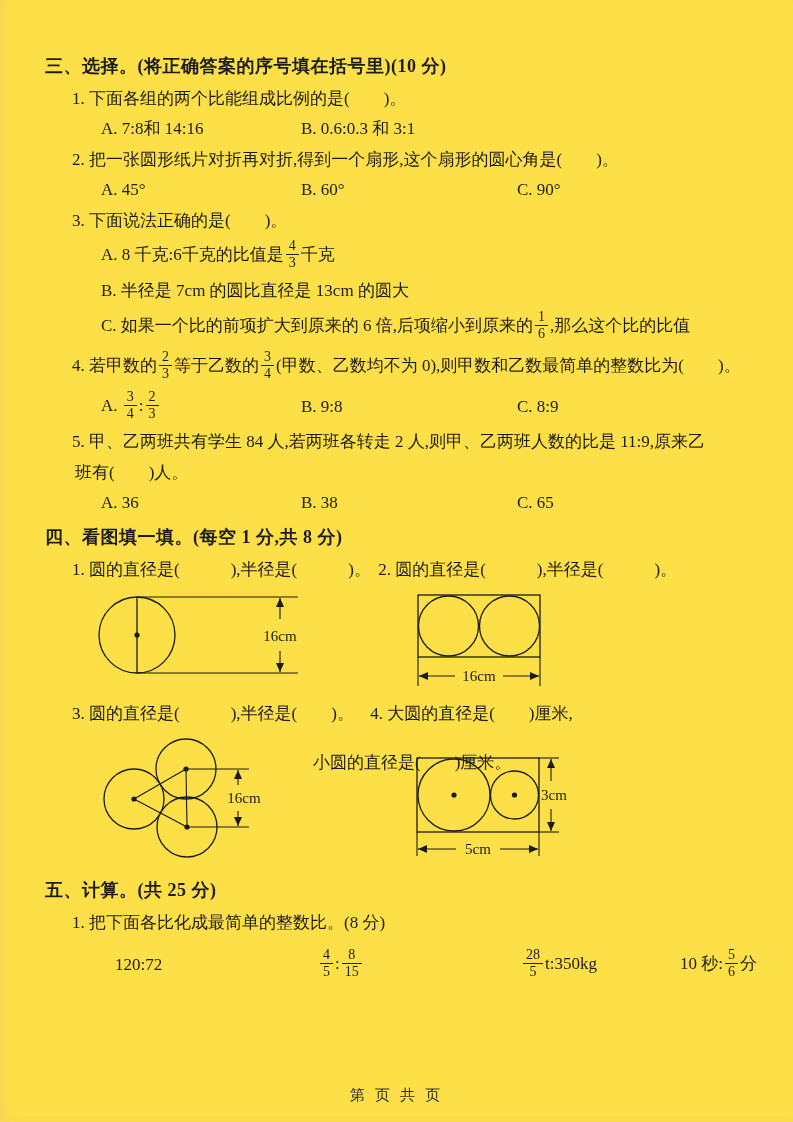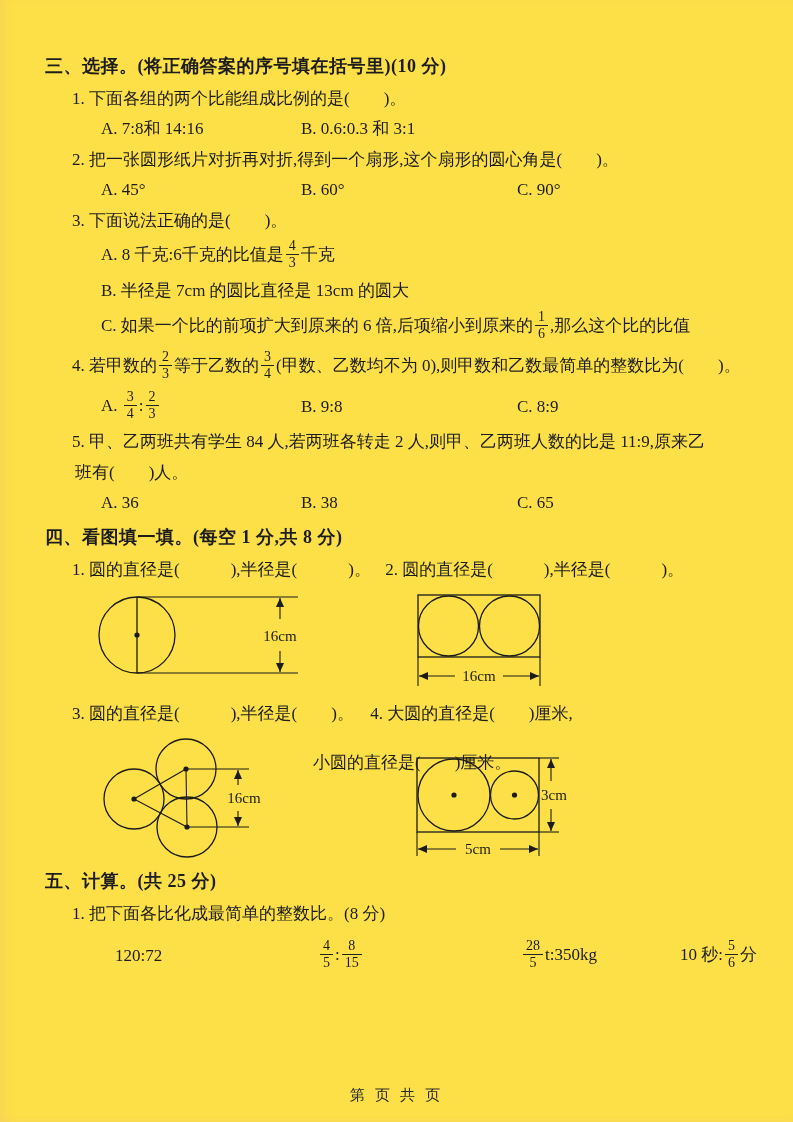--- a/index.html
+++ b/index.html
@@ -111,21 +111,21 @@
     <div class="line ind2 opts">
       <span class="oA">A. 36</span>
       <span class="oB">B. 38</span>
       <span class="oC">C. 65</span>
     </div>
 
     <div class="sec-title" style="margin-top:10px;">四、看图填一填。(每空 1 分,共 8 分)</div>
 
     <div class="line ind1 nowrap">
       <span>1. 圆的直径是(　　　),半径是(　　　)。</span>
-      <span style="margin-left:10px;text-align:right;">2. 圆的直径是(　　　),半径是(　　　)。</span>
+      <span style="margin-left:3px;text-align:right;">2. 圆的直径是(　　　),半径是(　　　)。</span>
     </div>
 
     <div class="fig-row fig-row1">
 
       <svg class="abs" style="left:50px;top:0;" width="215" height="94" viewBox="0 0 215 94">
         <circle class="st" cx="42" cy="47" r="38"></circle>
         <line class="st" x1="42" y1="9" x2="42" y2="85"></line>
         <circle class="fl" cx="42" cy="47" r="2.6"></circle>
         <line class="thin" x1="42" y1="9" x2="203" y2="9"></line>
         <line class="thin" x1="42" y1="85" x2="203" y2="85"></line>
@@ -191,21 +191,21 @@
         <line class="thin" x1="1" y1="75" x2="1" y2="99"></line>
         <line class="thin" x1="123" y1="75" x2="123" y2="99"></line>
         <line class="thin" x1="2" y1="92" x2="40" y2="92"></line>
         <polygon class="fl" points="11,88 11,96 2,92"></polygon>
         <line class="thin" x1="84" y1="92" x2="122" y2="92"></line>
         <polygon class="fl" points="113,88 113,96 122,92"></polygon>
         <text x="62" y="97" text-anchor="middle">5cm</text>
       </svg>
     </div>
 
-    <div class="sec-title" style="margin-top:6px;">五、计算。(共 25 分)</div>
+    <div class="sec-title" style="margin-top:15px;">五、计算。(共 25 分)</div>
     <div class="line ind1">1. 把下面各比化成最简单的整数比。(8 分)</div>
 
     <div class="calc-row nowrap">
       <span class="c1">120:72</span>
       <span class="c2">
         <span class="frac">
             <span class="num">4</span>
             <span class="den">5</span>
           </span><span>:</span><span class="frac">
             <span class="num">8</span>

